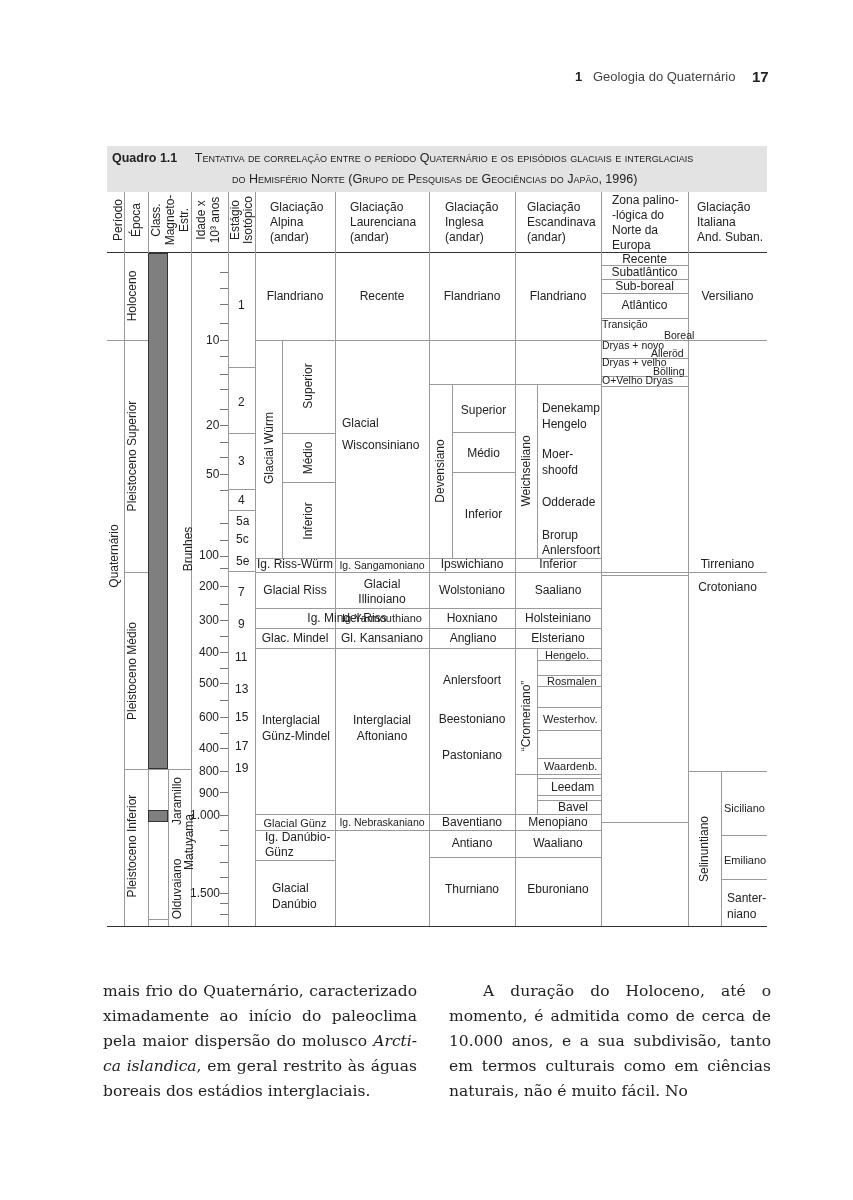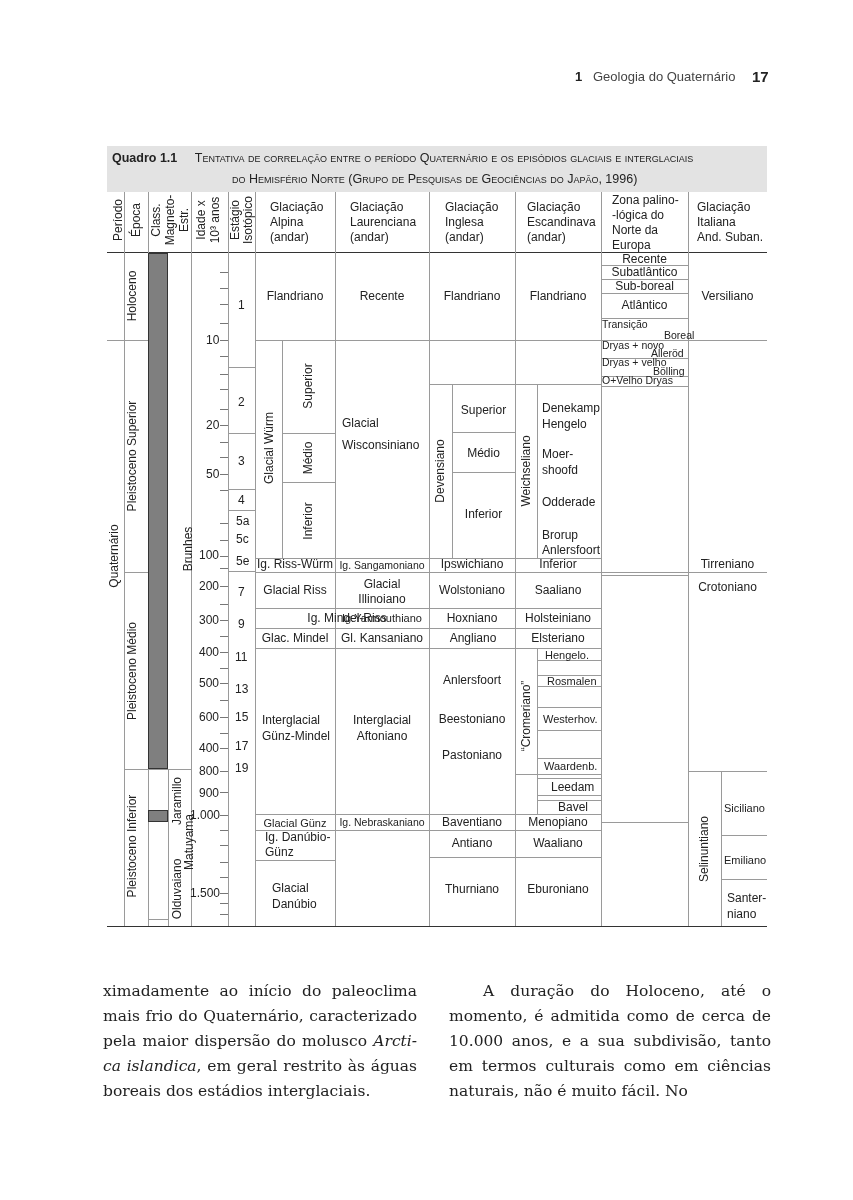--- a/index.html
+++ b/index.html
@@ -320,19 +320,19 @@
 <div class="cell c" style="left:688px; top:289px; width:79px;">Versiliano</div>
 <div class="cell c" style="left:688px; top:557px; width:79px;">Tirreniano</div>
 <div class="cell c" style="left:688px; top:580px; width:79px;">Crotoniano</div>
 <div class="vtxt" style="left:664px; top:843px; width:80px;">Selinuntiano</div>
 <div class="cell sm" style="left:724px; top:802px;">Siciliano</div>
 <div class="cell sm" style="left:724px; top:854px;">Emiliano</div>
 <div class="cell" style="left:727px; top:890px; white-space:pre; line-height:16px;">Santer-
 niano</div>
 
 <div class="body-text" style="left:103px; top:979px; width:314px;">
+  <p style="text-align-last:justify;">mais frio do Quaternário, caracterizado</p>
   <p style="text-align-last:justify;">ximadamente ao início do paleoclima</p>
-  <p style="text-align-last:justify;">mais frio do Quaternário, caracterizado</p>
   <p style="text-align-last:justify;"><span>pela maior dispersão do molusco </span><i>Arcti-</i></p>
   <p style="text-align-last:justify;"><i>ca islandica</i><span>, em geral restrito às águas</span></p>
   <p>boreais dos estádios interglaciais.</p>
 </div>
 <div class="body-text" style="left:449px; top:979px; width:322px; text-indent:34px;">A duração do Holoceno, até o momento, é admitida como de cerca de 10.000 anos, e a sua subdivisão, tanto em termos culturais como em ciências naturais, não é muito fácil. No</div>
 
 </body></html>

